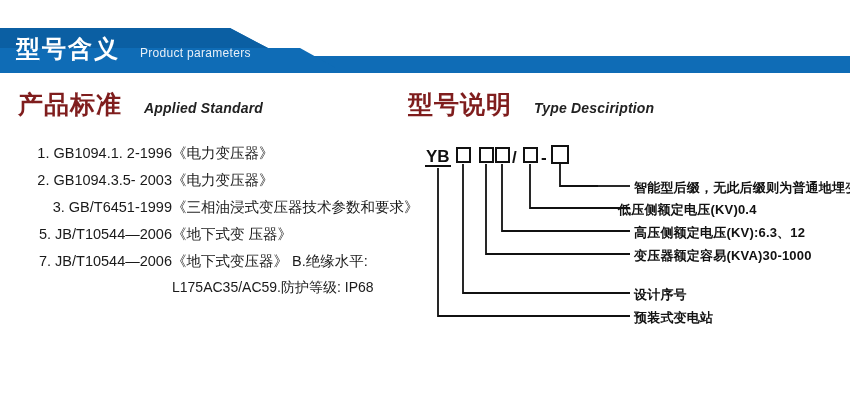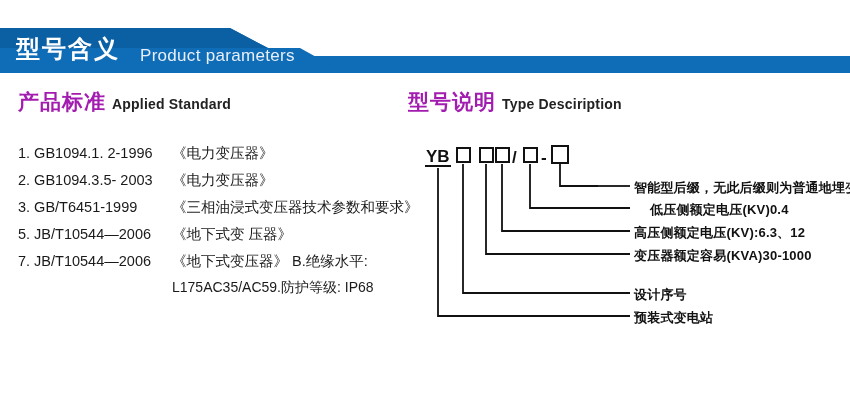--- a/index.html
+++ b/index.html
@@ -37,60 +37,62 @@
     font-weight: bold;
     color: #ffffff;
     letter-spacing: 2px;
     line-height: 28px;
     white-space: nowrap;
   }
   #banner-sub {
     position: absolute;
     left: 140px;
     top: 18px;
-    font-size: 17px;
+    font-size: 12px;
     color: #e8eff7;
     letter-spacing: .3px;
     white-space: nowrap;
   }
 
   
   .sec-head {
     position: absolute;
     white-space: nowrap;
   }
   .sec-head .cn {
-    font-size: 21px;
-    font-weight: bold;
-    color: #a21caf;
+    font-size: 25px;
+    font-weight: bold;
+    color: #7f1d1d;
     letter-spacing: 1px;
   }
   .sec-head .en {
     font-size: 14px;
     font-weight: bold;
     color: #222;
-    margin-left: 6px;
+    margin-left: 22px;
     letter-spacing: .2px;
+    font-style: italic;
   }
   #head-left  { left: 18px;  top: 88px; }
   #head-right { left: 408px; top: 88px; }
 
   
   #std-list {
     position: absolute;
     left: 18px;
     top: 144px;
     width: 410px;
   }
   .std-row {
     display: flex;
     align-items: baseline;
     height: 27px;
     font-size: 14.5px;
     white-space: nowrap;
+    text-align: right;
   }
   .std-code {
     display: inline-block;
     min-width: 154px;
   }
   .std-name { }
   .std-cont {
     height: 27px;
     font-size: 14px;
     padding-left: 154px;
@@ -203,21 +205,21 @@
 
     <polyline points="68,26 68,116 212,116" fill="none" stroke="#111" stroke-width="1.8"></polyline>
 
     <polyline points="45,26 45,155 212,155" fill="none" stroke="#111" stroke-width="1.8"></polyline>
 
     <polyline points="20,30 20,178 212,178" fill="none" stroke="#111" stroke-width="1.8"></polyline>
   </svg>
 
   <div class="dg-label" style="left:216px; top:41px;">智能型后缀，无此后缀则为普通地埋变</div>
 
-  <div class="dg-label" style="left:232px; top:63px;">低压侧额定电压(KV)0.4</div>
+  <div class="dg-label" style="left:200px; top:63px;">低压侧额定电压(KV)0.4</div>
 
   <div class="dg-label" style="left:216px; top:86px;">高压侧额定电压(KV):6.3、12</div>
 
   <div class="dg-label" style="left:216px; top:109px;">变压器额定容易(KVA)30-1000</div>
 
   <div class="dg-label" style="left:216px; top:148px;">设计序号</div>
 
   <div class="dg-label" style="left:216px; top:171px;">预装式变电站</div>
 </div>
 

